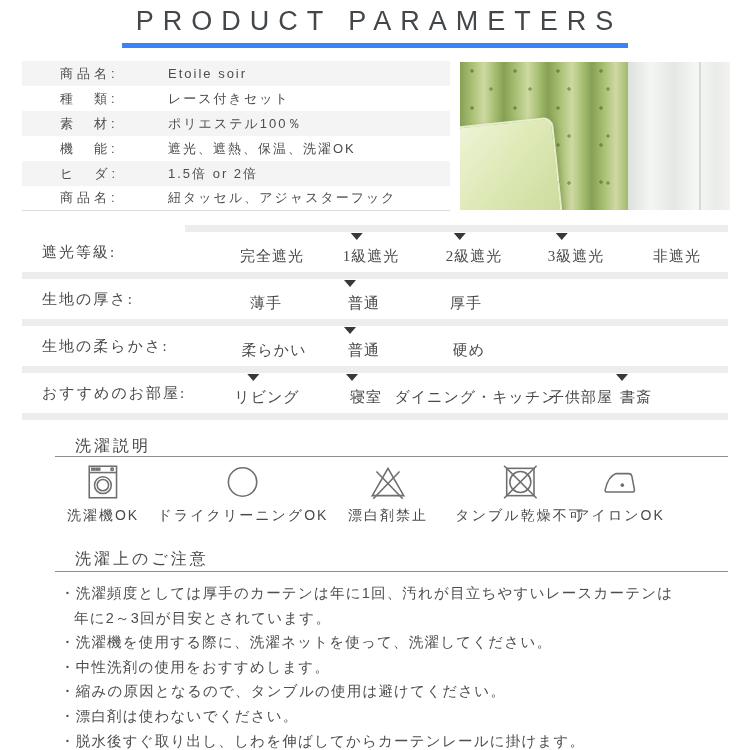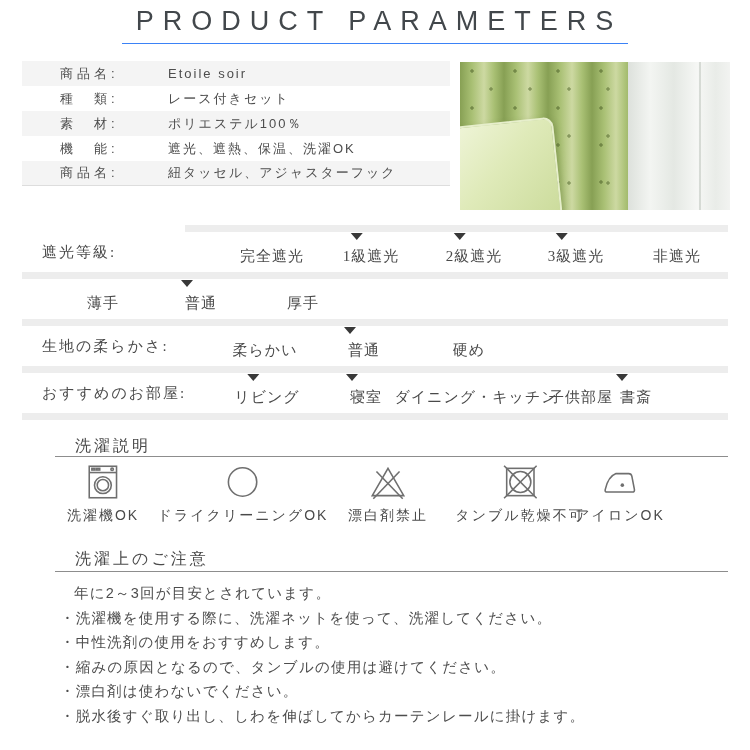--- a/index.html
+++ b/index.html
@@ -4,21 +4,21 @@
 <style>
   * { margin:0; padding:0; box-sizing:border-box; }
   html,body { background:#fff; }
   body { font-family:"Liberation Sans","DejaVu Sans",sans-serif; color:#4a4a4a; }
   #page { position:relative; width:750px; height:750px; margin:0 auto; background:#fff; overflow:hidden; }
 
   
   .title-wrap { position:absolute; top:6px; left:0; right:0; text-align:center; }
   .title-wrap span {
     display:inline-block; font-size:27px; letter-spacing:9px; color:#42474b;
-    border-bottom:1px solid #3b82f6; padding:0 6px 6px 14px; font-weight:400;
+    border-bottom:5px solid #3b82f6; padding:0 6px 6px 14px; font-weight:400;
   }
 
   
   .ptable { position:absolute; left:22px; top:61px; width:428px; font-size:13px; }
   .ptable .prow { display:flex; align-items:center; height:25px; letter-spacing:2px; color:#4d4d4d; }
   .ptable .prow:nth-child(odd) { background:#f4f4f4; }
   .ptable .prow:last-child { border-bottom:1px solid #ddd; }
   .plabel { width:124px; padding-left:38px; letter-spacing:4px; white-space:nowrap; }
   .pvalue { padding-left:22px; white-space:nowrap; }
 
@@ -91,20 +91,24 @@
     </div>
     <div class="prow">
       <span class="plabel">素　材:</span>
       <span class="pvalue">ポリエステル100％</span>
     </div>
     <div class="prow">
       <span class="plabel">機　能:</span>
       <span class="pvalue">遮光、遮熱、保温、洗濯OK</span>
     </div>
     <div class="prow">
+      <span class="plabel">ヒ　ダ:</span>
+      <span class="pvalue">1.5倍 or 2倍</span>
+    </div>
+    <div class="prow">
       <span class="plabel">商品名:</span>
       <span class="pvalue">紐タッセル、アジャスターフック</span>
     </div>
   </div>
 
   <div class="photo">
     <div class="curtain-main"></div>
     <div class="curtain-sheer"></div>
     <div class="pillow"></div>
   </div>
@@ -133,41 +137,42 @@
           </div>
         <div class="opt" style="left:478px">
             <div class="opt-arrow" style="visibility: hidden;"></div>
             <div class="opt-text">非遮光</div>
           </div>
       </div>
     </div>
 
     <div class="strip"></div>
     <div class="srow">
+      <div class="slabel">生地の厚さ:</div>
       <div class="opts">
         <div class="opt" style="left:67px">
             <div class="opt-arrow" style="visibility: hidden;"></div>
             <div class="opt-text">薄手</div>
           </div>
         <div class="opt" style="left:165px">
             <div class="opt-arrow"></div>
             <div class="opt-text">普通</div>
           </div>
         <div class="opt" style="left:267px">
             <div class="opt-arrow" style="visibility: hidden;"></div>
             <div class="opt-text">厚手</div>
           </div>
       </div>
     </div>
 
     <div class="strip"></div>
     <div class="srow">
       <div class="slabel">生地の柔らかさ:</div>
       <div class="opts">
-        <div class="opt" style="left:66px">
+        <div class="opt" style="left:75px">
             <div class="opt-arrow" style="visibility: hidden;"></div>
             <div class="opt-text">柔らかい</div>
           </div>
         <div class="opt" style="left:165px">
             <div class="opt-arrow"></div>
             <div class="opt-text">普通</div>
           </div>
         <div class="opt" style="left:270px">
             <div class="opt-arrow" style="visibility: hidden;"></div>
             <div class="opt-text">硬め</div>
@@ -250,20 +255,21 @@
         <circle cx="22" cy="23" r="1.7" fill="#6f6f6f" stroke="none"></circle>
       </svg>
       <div class="wash-label">アイロンOK</div>
     </div>
   </div>
 
   <div class="sec-head" style="top:549px">洗濯上のご注意</div>
   <div class="sec-line" style="top:571px"></div>
 
   <div class="notes">
+    <div class="note-line">・洗濯頻度としては厚手のカーテンは年に1回、汚れが目立ちやすいレースカーテンは</div>
     <div class="note-line cont">年に2～3回が目安とされています。</div>
     <div class="note-line">・洗濯機を使用する際に、洗濯ネットを使って、洗濯してください。</div>
     <div class="note-line">・中性洗剤の使用をおすすめします。</div>
     <div class="note-line">・縮みの原因となるので、タンブルの使用は避けてください。</div>
     <div class="note-line">・漂白剤は使わないでください。</div>
     <div class="note-line">・脱水後すぐ取り出し、しわを伸ばしてからカーテンレールに掛けます。</div>
   </div>
 
 </div>
 

